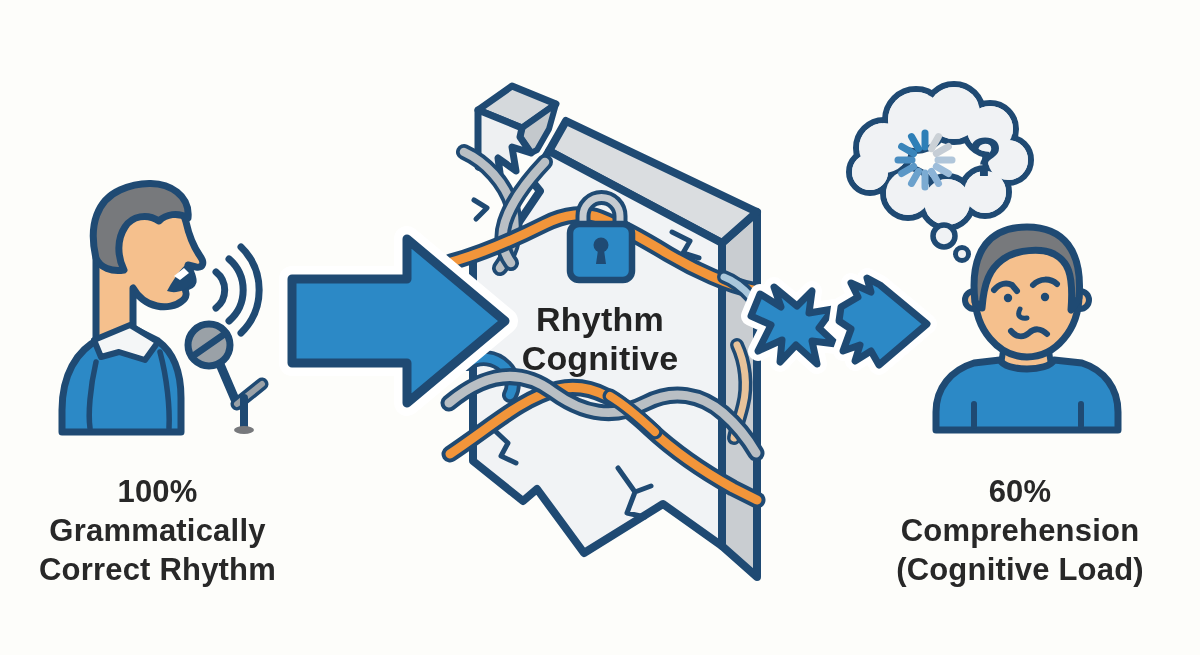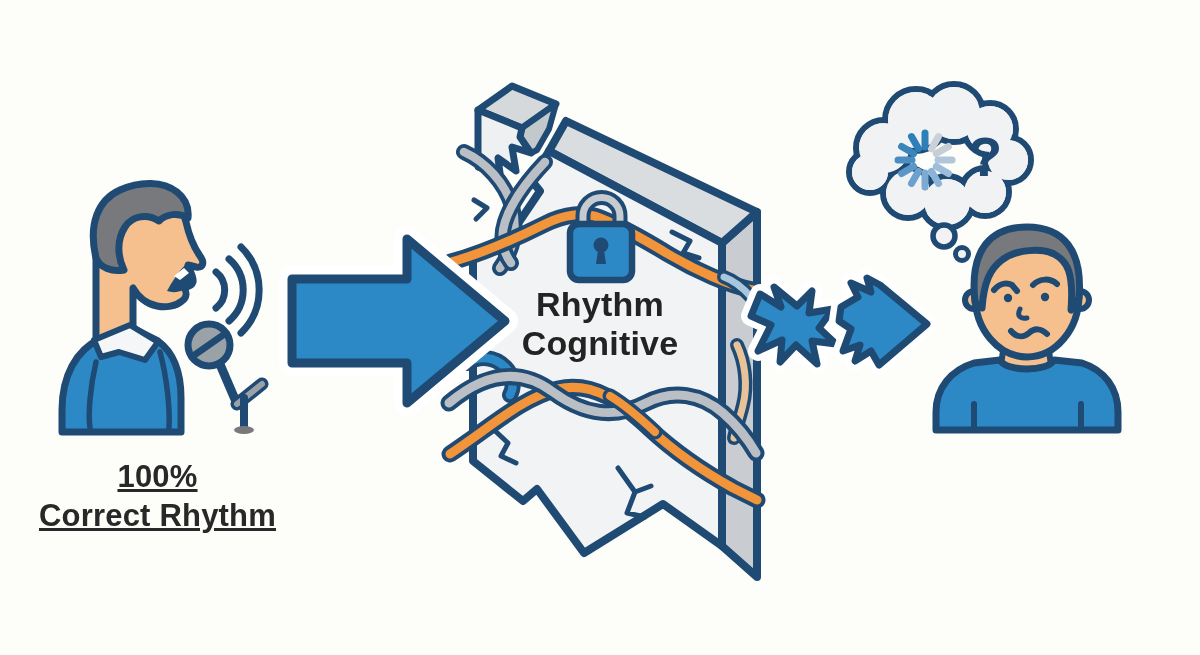--- a/index.html
+++ b/index.html
@@ -3,24 +3,24 @@
 <meta charset="utf-8">
 <style>
   html,body{margin:0;padding:0;background:#FDFDFA;}
   .stage{
     position:relative;width:1200px;height:655px;background:#FDFDFA;
     overflow:hidden;font-family:"Liberation Sans",sans-serif;
   }
   .stage svg{position:absolute;left:0;top:0;}
   .label{
     position:absolute;text-align:center;font-weight:bold;color:#282828;
-    font-size:31px;line-height:39px;letter-spacing:0.2px;
+    font-size:31px;line-height:39px;letter-spacing:0.2px;margin-top:15px;
   }
   .label span{display:block;}
-  .label-left{left:15px;top:457px;width:285px;text-decoration:underline;}
+  .label-left{left:15px;top:457px;width:285px;}
   .label-right{left:855px;top:457px;width:330px;}
   .label-center{
     left:488px;top:285px;width:224px;font-size:34px;line-height:39px;color:#232323;
   }
 </style>
 </head>
 <body>
 
 <div class="stage">
 <svg width="1200" height="655" viewBox="0 0 1200 655">
@@ -172,21 +172,27 @@
     <path d="M1033,285 C1040,278 1050,278 1057,284" fill="none" stroke="#1F4A73" stroke-width="6"></path>
     <circle cx="1008" cy="298" r="4.2" fill="#1F4A73"></circle>
     <circle cx="1045" cy="297" r="4.2" fill="#1F4A73"></circle>
     <path d="M1020,309 C1017,315 1019,319 1027,318" fill="none" stroke="#1F4A73" stroke-width="5"></path>
     <path d="M1011,331 C1016,337 1023,338 1029,333 C1034,328 1041,328 1047,334" fill="none" stroke="#1F4A73" stroke-width="6"></path>
   </g>
 </svg>
 
 <div class="label label-left">
   <span>100%</span>
+  <span>Grammatically</span>
   <span>Correct Rhythm</span>
 </div>
 
 <div class="label label-center">
   <span>Rhythm</span>
   <span>Cognitive</span>
 </div>
 
+<div class="label label-right">
+  <span>60%</span>
+  <span>Comprehension</span>
+  <span>(Cognitive Load)</span>
+</div>
 </div>
 
 </body></html>

